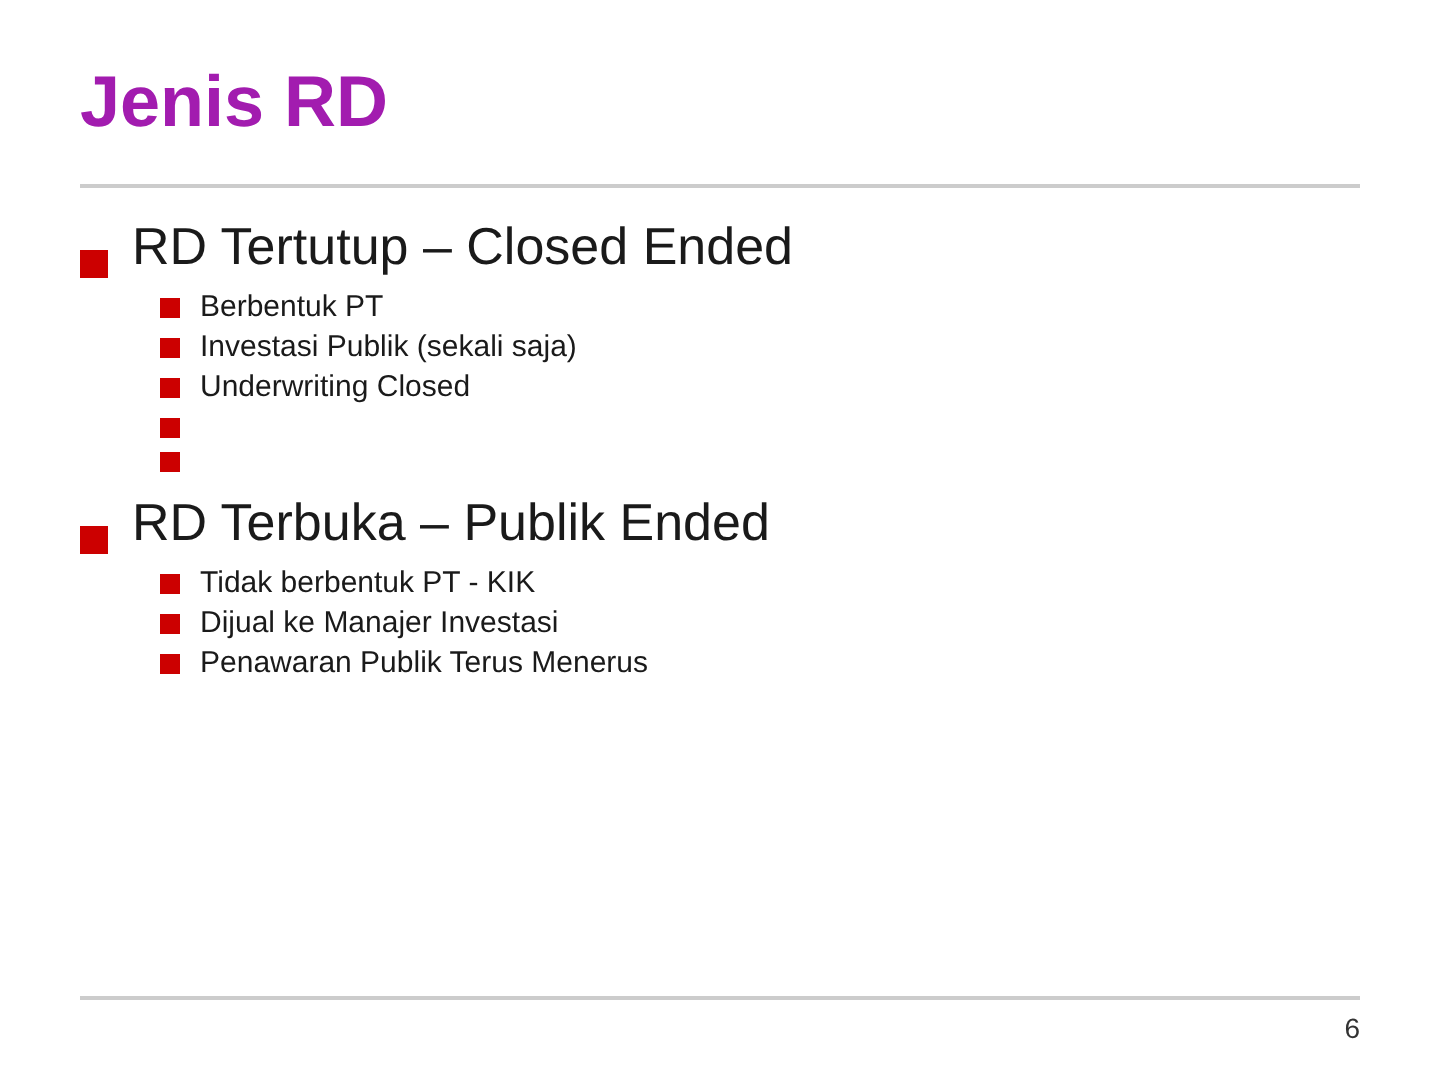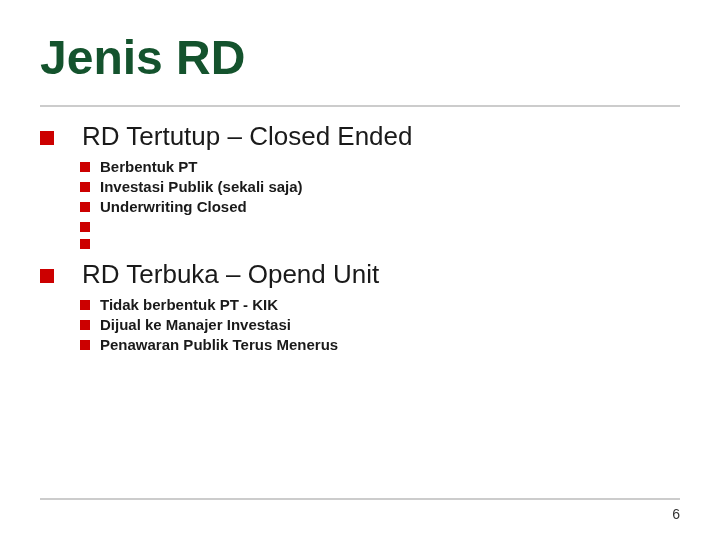--- a/index.html
+++ b/index.html
@@ -19,42 +19,41 @@
 
     .slide {
       width: 720px;
       height: 540px;
       background: #ffffff;
       padding: 30px 40px 30px 40px;
       position: relative;
     }
 
     .slide-title {
-      font-size: 48px;
+      font-size: 36px;
       font-weight: bold;
-      color: #14532d;
+      color: #a21caf;
       margin-bottom: 20px;
       font-family: Arial, sans-serif;
     }
 
     .divider-top {
       border: none;
       border-top: 2px solid #cccccc;
       margin-bottom: 14px;
     }
 
     .section {
       margin-bottom: 10px;
     }
 
     .section-header {
       display: flex;
-      align-items: center;
+      align-items: flex-end;
       margin-bottom: 6px;
-      gap: 16px;
     }
 
     .bullet-square {
       display: inline-block;
       width: 14px;
       height: 14px;
       background: #cc0000;
       margin-right: 12px;
       flex-shrink: 0;
       margin-top: 2px;
@@ -63,21 +62,20 @@
     .section-title {
       font-size: 26px;
       color: #1a1a1a;
       font-family: Arial, sans-serif;
     }
 
     .sub-list {
       list-style: none;
       padding-left: 40px;
       margin-bottom: 8px;
-      font-weight: bold;
     }
 
     .sub-list li {
       display: flex;
       align-items: flex-start;
       margin-bottom: 3px;
       font-size: 15px;
       color: #1a1a1a;
     }
 
@@ -138,21 +136,21 @@
       </li>
       <li>
         <span class="sub-bullet"></span>
       </li>
     </ul>
   </div>
 
   <div class="section">
     <div class="section-header">
       <span class="bullet-square"></span>
-      <span class="section-title">RD Terbuka – Opend Unit</span>
+      <span class="section-title">RD Terbuka – Publik Ended</span>
     </div>
     <ul class="sub-list">
       <li>
         <span class="sub-bullet"></span>
         <span>Tidak berbentuk PT - KIK</span>
       </li>
       <li>
         <span class="sub-bullet"></span>
         <span>Dijual ke Manajer Investasi</span>
       </li>

